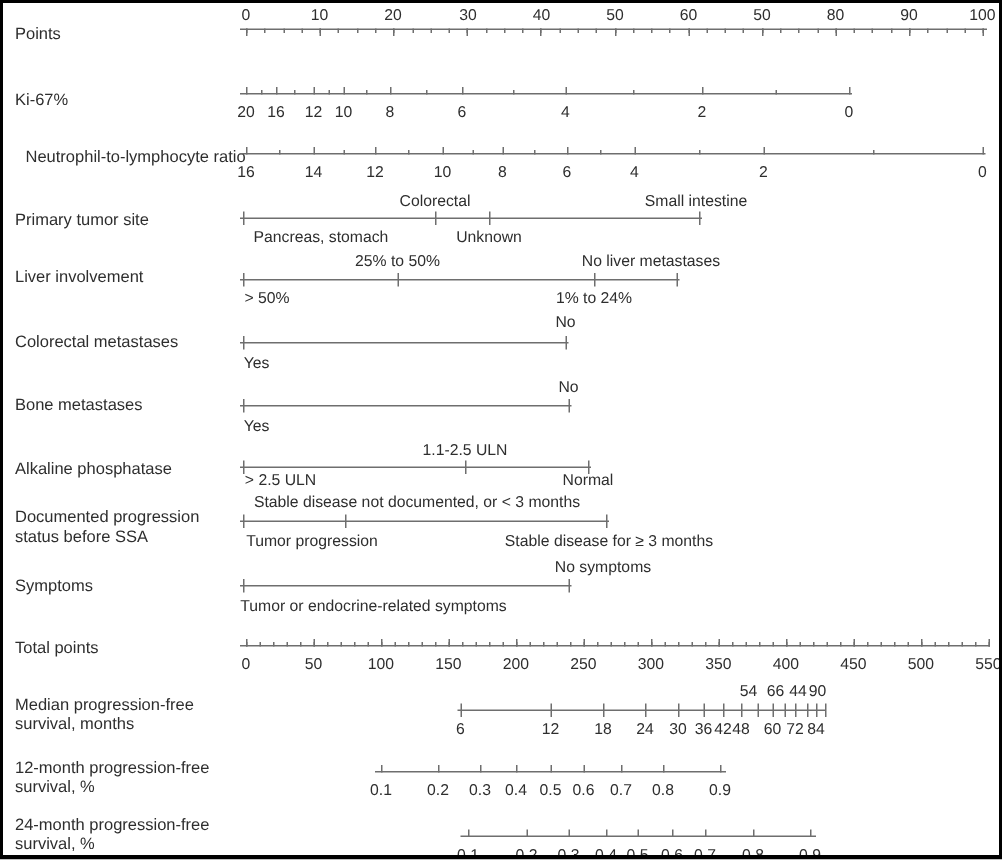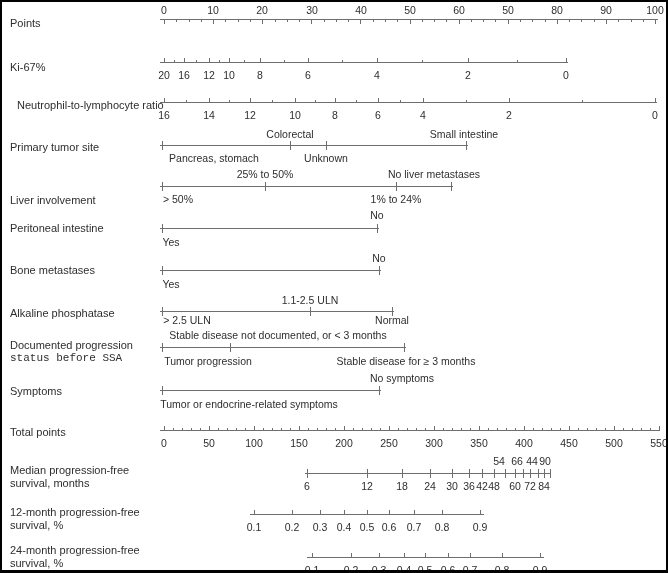--- a/index.html
+++ b/index.html
@@ -152,52 +152,52 @@
       <div class="rowlabel" style="left: 8px; top: 139px;">Primary tumor site</div>
       <div class="axisline" style="left: 158px; top: 143px; width: 308px;"></div>
       <div class="tick" style="left: 160px; top: 139px; height: 9px;"></div>
       <div class="tick" style="left: 288px; top: 139px; height: 9px;"></div>
       <div class="tick" style="left: 324px; top: 139px; height: 9px;"></div>
       <div class="tick" style="left: 464px; top: 139px; height: 9px;"></div>
       <div class="ticklabel" style="left: 288px; top: 126px;">Colorectal</div>
       <div class="ticklabel" style="left: 462px; top: 126px;">Small intestine</div>
       <div class="ticklabel" style="left: 212px; top: 150px;">Pancreas, stomach</div>
       <div class="ticklabel" style="left: 324px; top: 150px;">Unknown</div>
-      <div class="rowlabel" style="left: 8px; top: 192px;">Liver involvement</div>
+      <div class="rowlabel" style="left: 8px; top: 177px;">Liver involvement</div>
       <div class="axisline" style="left: 158px; top: 184px; width: 293px;"></div>
       <div class="tick" style="left: 160px; top: 180px; height: 9px;"></div>
       <div class="tick" style="left: 263px; top: 180px; height: 9px;"></div>
       <div class="tick" style="left: 394px; top: 180px; height: 9px;"></div>
       <div class="tick" style="left: 449px; top: 180px; height: 9px;"></div>
       <div class="ticklabel" style="left: 263px; top: 166px;">25% to 50%</div>
       <div class="ticklabel" style="left: 432px; top: 166px;">No liver metastases</div>
       <div class="ticklabel" style="left: 176px; top: 191px;">&gt; 50%</div>
       <div class="ticklabel" style="left: 394px; top: 191px;">1% to 24%</div>
-      <div class="rowlabel" style="left: 8px; top: 220px;">Peritoneal intestine</div>
+      <div class="rowlabel" style="left: 8px; top: 220px;">Colorectal metastases</div>
       <div class="axisline" style="left: 158px; top: 226px; width: 219px;"></div>
       <div class="tick" style="left: 160px; top: 222px; height: 9px;"></div>
       <div class="tick" style="left: 375px; top: 222px; height: 9px;"></div>
       <div class="ticklabel" style="left: 375px; top: 207px;">No</div>
       <div class="ticklabel" style="left: 169px; top: 234px;">Yes</div>
       <div class="rowlabel" style="left: 8px; top: 262px;">Bone metastases</div>
       <div class="axisline" style="left: 158px; top: 268px; width: 221px;"></div>
       <div class="tick" style="left: 160px; top: 264px; height: 9px;"></div>
       <div class="tick" style="left: 377px; top: 264px; height: 9px;"></div>
       <div class="ticklabel" style="left: 377px; top: 250px;">No</div>
       <div class="ticklabel" style="left: 169px; top: 276px;">Yes</div>
       <div class="rowlabel" style="left: 8px; top: 305px;">Alkaline phosphatase</div>
       <div class="axisline" style="left: 158px; top: 309px; width: 234px;"></div>
       <div class="tick" style="left: 160px; top: 305px; height: 9px;"></div>
       <div class="tick" style="left: 308px; top: 305px; height: 9px;"></div>
       <div class="tick" style="left: 390px; top: 305px; height: 9px;"></div>
       <div class="ticklabel" style="left: 308px; top: 292px;">1.1-2.5 ULN</div>
       <div class="ticklabel" style="left: 185px; top: 312px; text-align: center;">&gt; 2.5 ULN</div>
       <div class="ticklabel" style="left: 390px; top: 312px;">Normal</div>
       <div class="rowlabel" style="left: 8px; top: 337px;">Documented progression</div>
-      <div class="rowlabel" style="left: 8px; top: 350px; font-family: Liberation Mono, monospace;">status before SSA</div>
+      <div class="rowlabel" style="left: 8px; top: 350px;">status before SSA</div>
       <div class="axisline" style="left: 158px; top: 345px; width: 246px;"></div>
       <div class="tick" style="left: 160px; top: 341px; height: 9px;"></div>
       <div class="tick" style="left: 228px; top: 341px; height: 9px;"></div>
       <div class="tick" style="left: 402px; top: 341px; height: 9px;"></div>
       <div class="ticklabel" style="left: 276px; top: 327px;">Stable disease not documented, or &lt; 3 months</div>
       <div class="ticklabel" style="left: 206px; top: 353px;">Tumor progression</div>
       <div class="ticklabel" style="left: 404px; top: 353px;">Stable disease for ≥ 3 months</div>
       <div class="rowlabel" style="left: 8px; top: 383px;">Symptoms</div>
       <div class="axisline" style="left: 158px; top: 388px; width: 221px;"></div>
       <div class="tick" style="left: 160px; top: 384px; height: 9px;"></div>

